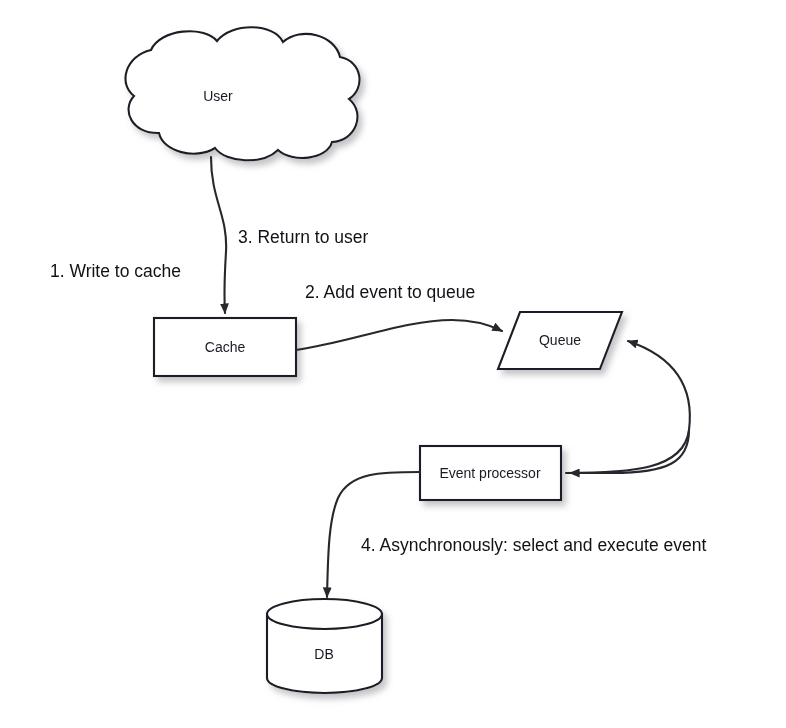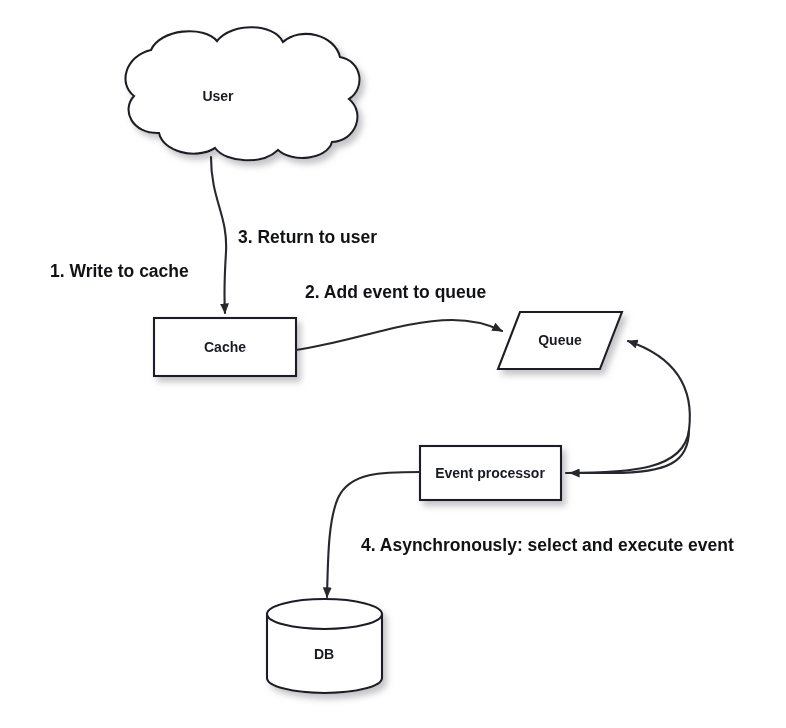--- a/index.html
+++ b/index.html
@@ -7,21 +7,20 @@
     padding: 0;
     background: #ffffff;
   }
   #canvas {
     position: relative;
     width: 786px;
     height: 728px;
     background: #ffffff;
     font-family: "Liberation Sans", sans-serif;
     overflow: hidden;
-    font-weight: bold;
   }
   #diagram-svg {
     position: absolute;
     left: 0;
     top: 0;
     width: 786px;
     height: 728px;
   }
   .node-label {
     font-family: "Liberation Sans", sans-serif;

